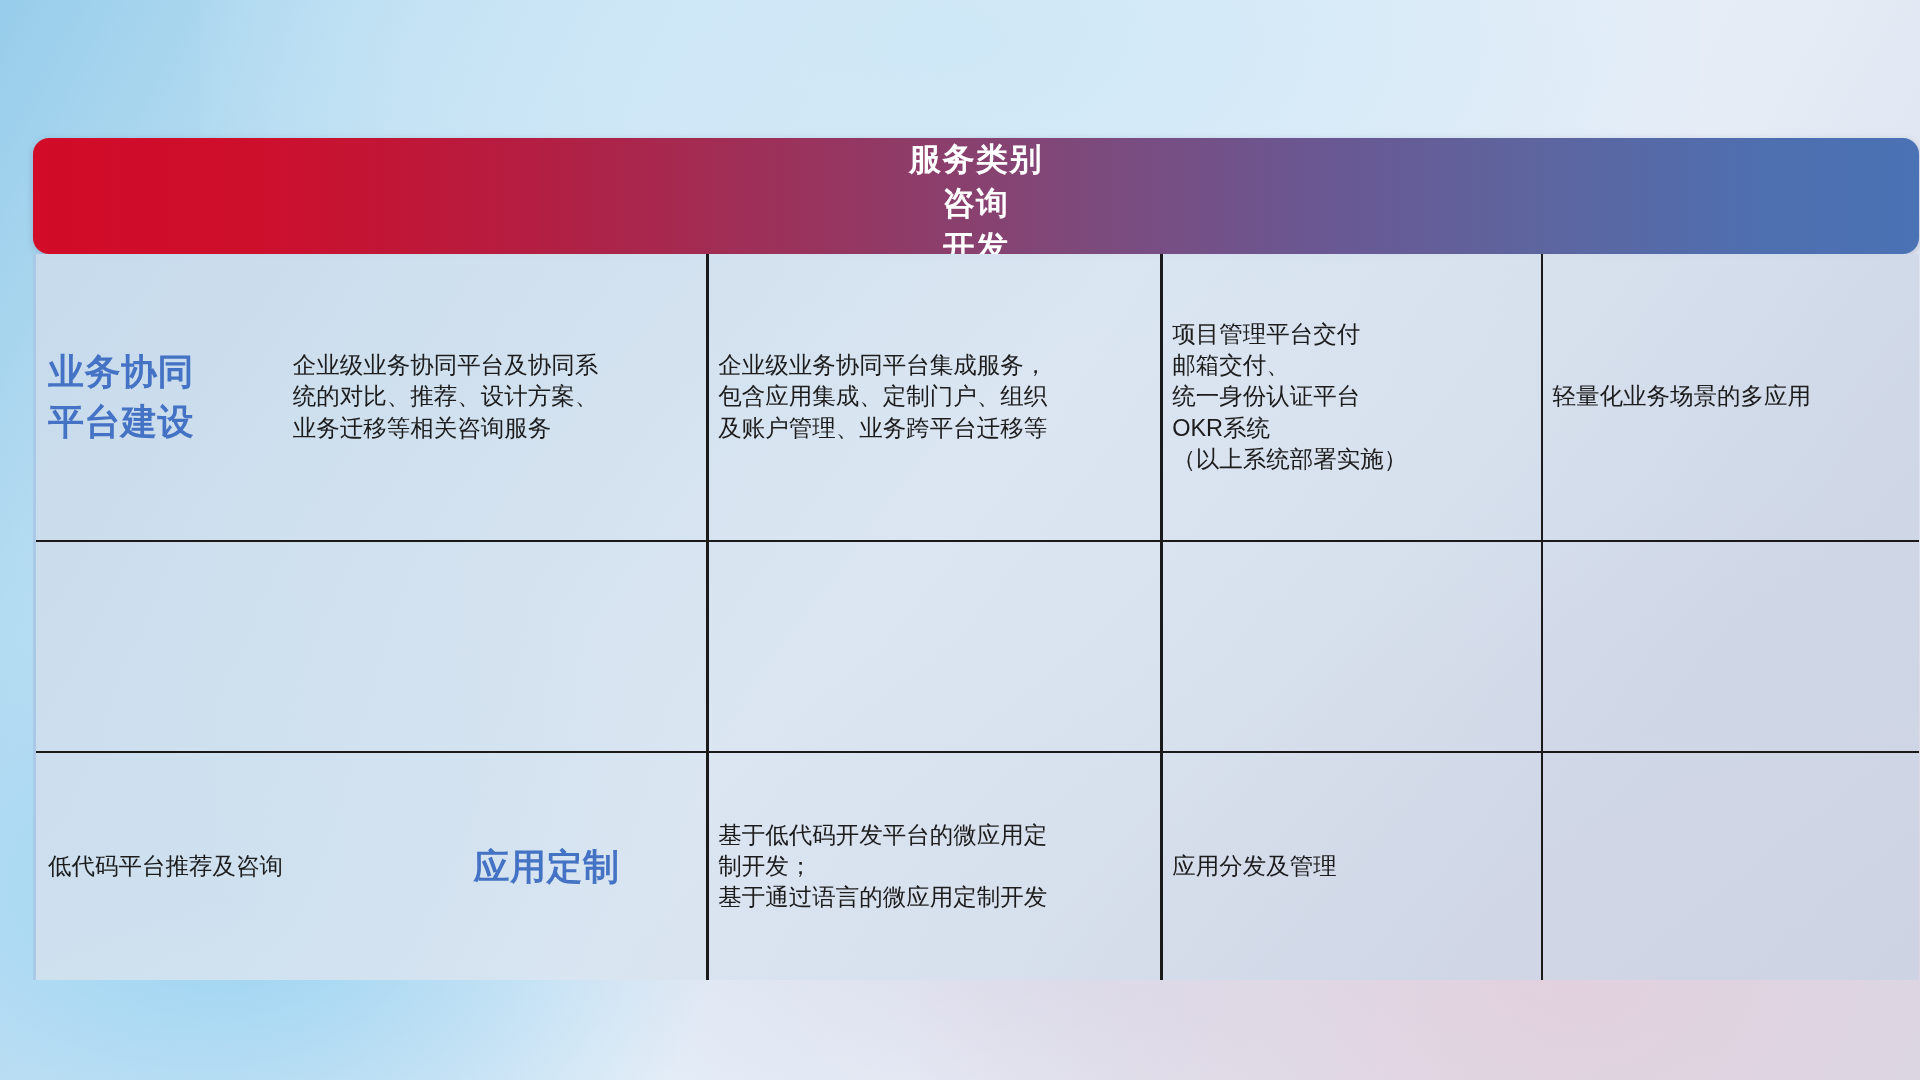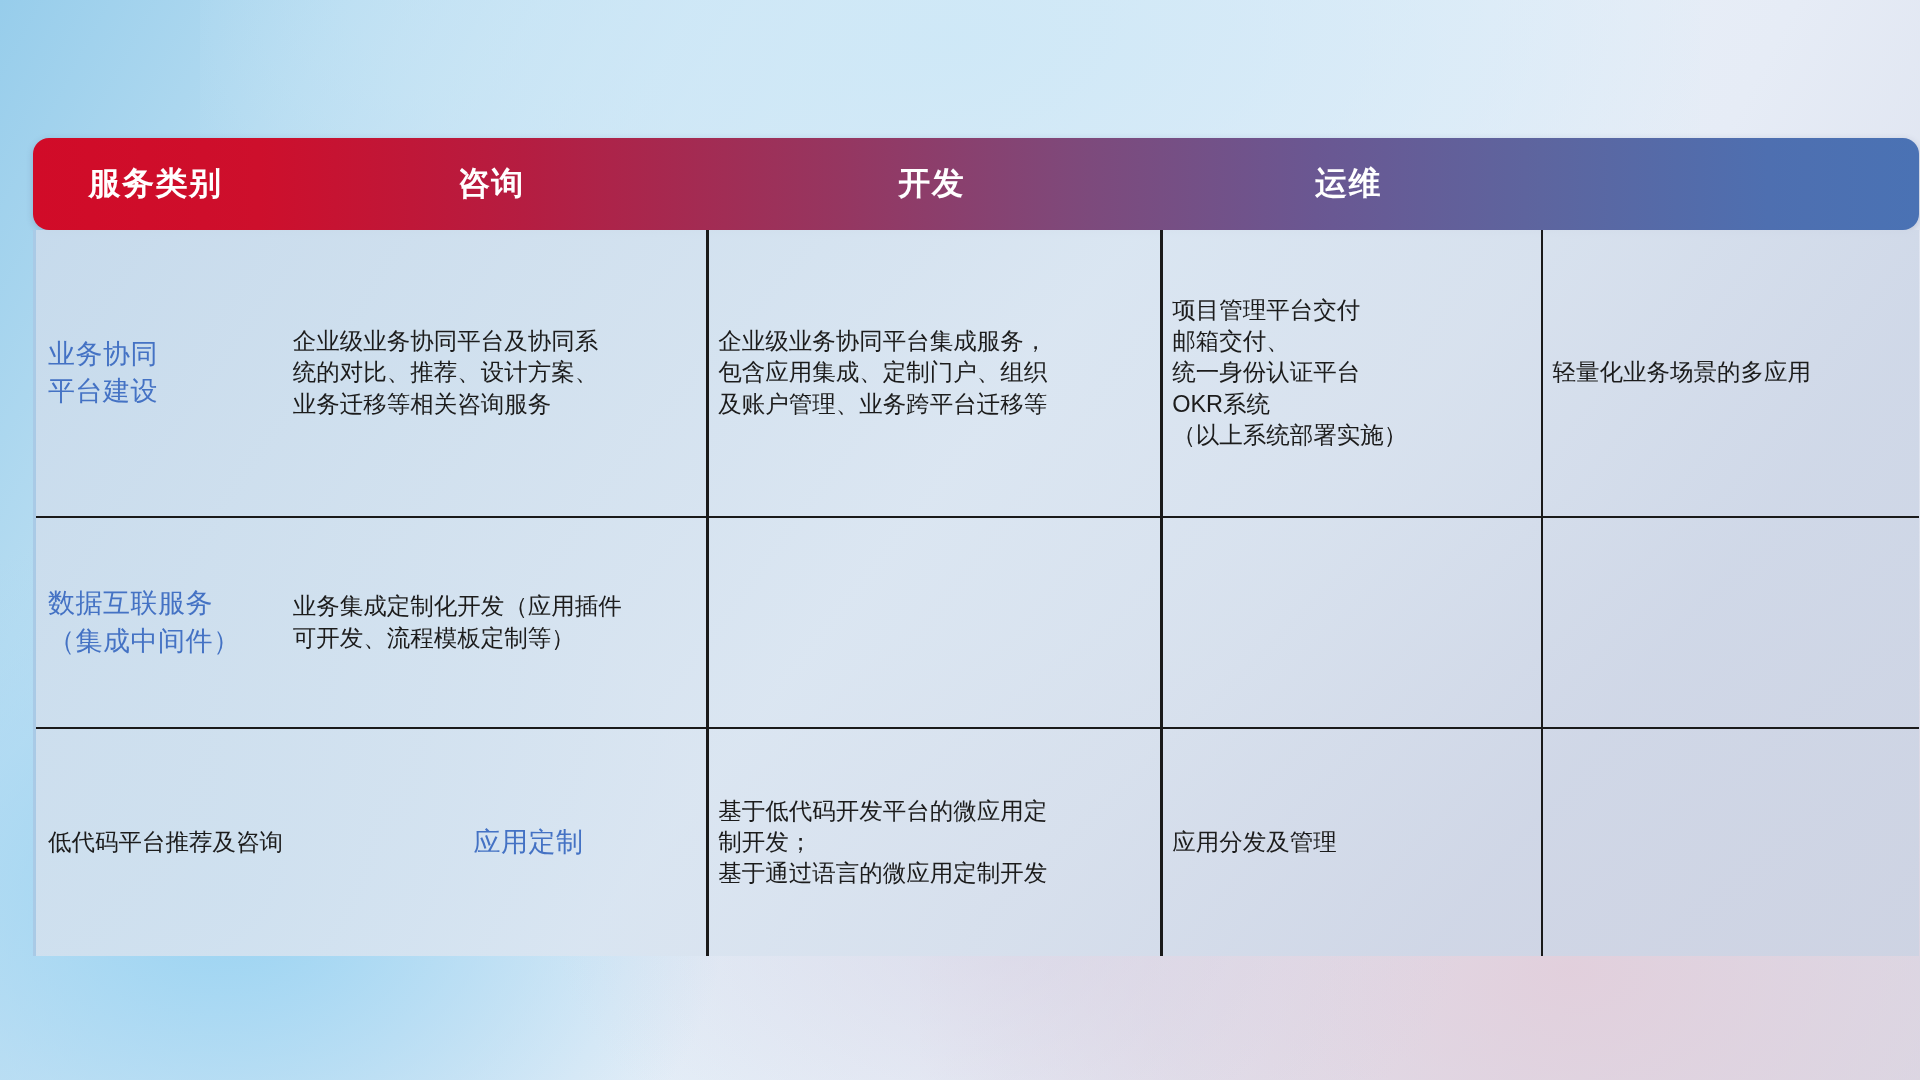--- a/index.html
+++ b/index.html
@@ -61,36 +61,37 @@
     position: absolute;
     left: 33px;
     top: 138px;
     width: 1886px;
     height: 830px;
   }
 
   
   #header-row {
     position: relative;
-    height: 92px;
+    height: 116px;
     border-radius: 16px;
     background: linear-gradient(90deg,
       #d10b28 0%,
       #cd0f2c 12%,
       #b51d41 26%,
       #97355f 42%,
       #7d4a7c 56%,
       #6a5792 68%,
       #5d659f 80%,
       #4e6fb0 92%,
       #4a72b4 100%);
     display: flex;
     align-items: center;
     box-shadow: 0 2px 7px rgba(60,70,110,0.22);
     overflow: hidden;
+    flex-direction: column;
   }
   .hcell {
     color: #ffffff;
     font-size: 32px;
     font-weight: bold;
     text-align: center;
     letter-spacing: 1.5px;
     white-space: nowrap;
   }
 
@@ -121,22 +122,22 @@
     position: relative;
     font-size: 23.5px;
     line-height: 1.33;
     color: #1c1c1c;
     text-align: left;
     padding: 6px 12px;
     white-space: pre-line;
   }
   .bcell.label {
     color: #4472c4;
-    font-weight: normal;
-    font-size: 27px;
+    font-weight: bold;
+    font-size: 36px;
     line-height: 1.38;
     letter-spacing: 0.5px;
   }
   
   .vdiv {
     position: absolute;
     top: 0;
     bottom: 0;
     width: 2.5px;
     background: #1a1a1a;
@@ -183,25 +184,21 @@
       <div class="bcell c3">项目管理平台交付
 邮箱交付、
 统一身份认证平台
 OKR系统
 （以上系统部署实施）</div>
       <div class="vdiv" style="left:79.9%"></div>
       <div class="bcell c4">轻量化业务场景的多应用</div>
     </div>
 
     <div class="brow" style="height:211px">
-      <div class="bcell label c0">数据互联服务
-（集成中间件）</div>
       <div class="vdiv" style="left:35.6%"></div>
-      <div class="bcell c2">业务集成定制化开发（应用插件
-可开发、流程模板定制等）</div>
       <div class="vdiv" style="left:59.7%"></div>
       <div class="bcell c3"></div>
       <div class="vdiv" style="left:79.9%"></div>
       <div class="bcell c4"></div>
     </div>
 
     <div class="brow last" style="height:227px">
       <div class="bcell c1">低代码平台推荐及咨询</div>
       <div class="bcell label c0">应用定制</div>
       <div class="vdiv" style="left:35.6%"></div>

